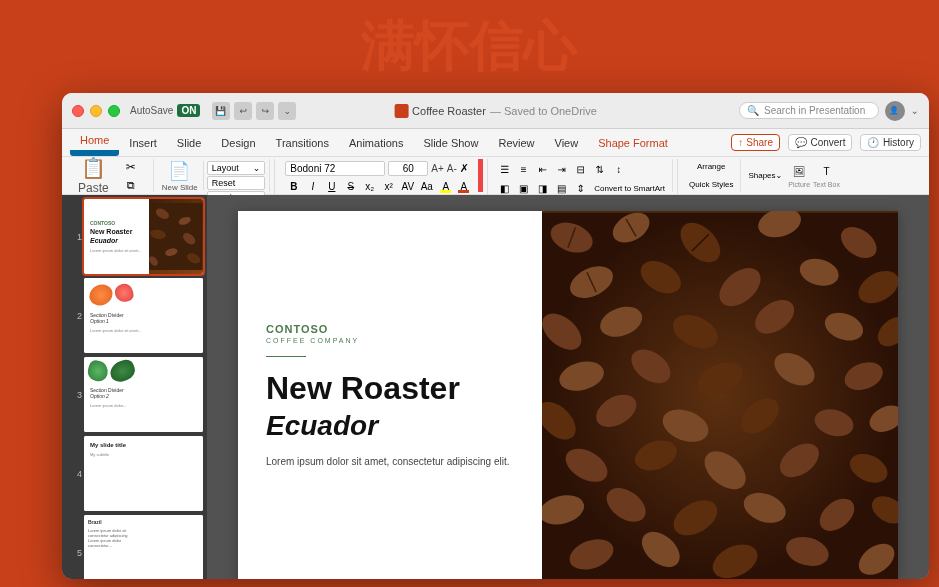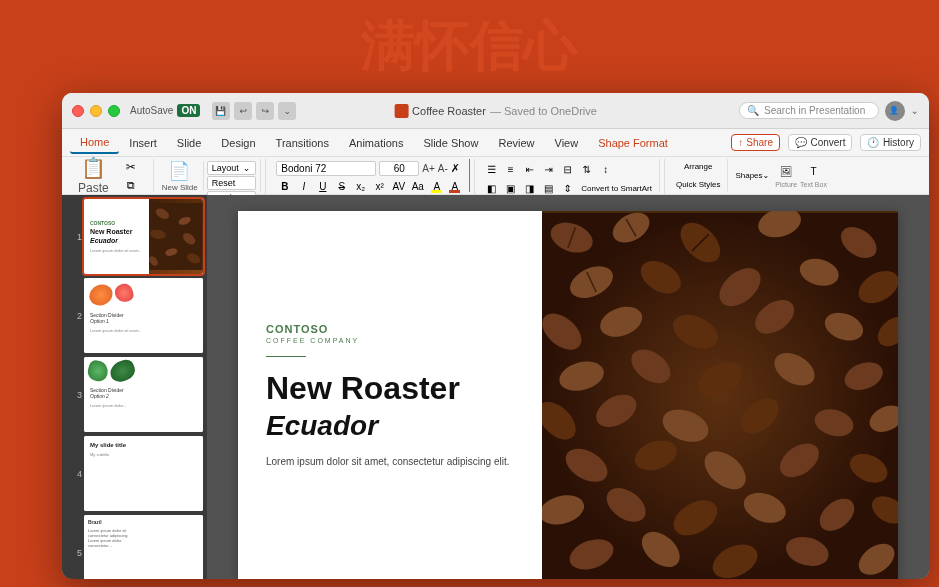--- a/index.html
+++ b/index.html
@@ -131,21 +131,21 @@
     }
     .ribbon-tab {
       padding: 4px 10px;
       font-size: 11px;
       color: #333;
       cursor: pointer;
       border-radius: 3px;
     }
     .ribbon-tab.active {
       color: #c8401a;
-      border-bottom: 2px solid #0369a1;
+      border-bottom: 6px solid #0369a1;
       text-align: center;
     }
     .ribbon-tab.shape-format {
       color: #c8401a;
     }
     .ribbon-right {
       margin-left: auto;
       display: flex;
       gap: 8px;
       align-items: center;
@@ -363,21 +363,21 @@
       display: flex;
       flex-direction: row;
       border-right: 1px solid #e0e0e0;
       padding: 2px 4px;
       gap: 1px;
     }
     
     .font-group {
       display: flex;
       flex-direction: column;
-      border-right: 1px solid #ef4444;
+      border-right: 5px solid #ef4444;
       padding: 2px 6px;
       gap: 2px;
       min-width: 160px;
     }
     .font-row1 { display: flex; align-items: center; gap: 3px; }
     .font-row2 { display: flex; align-items: center; gap: 2px; }
     .font-name-box {
       border: 1px solid #bbb;
       background: white;
       font-size: 10px;
@@ -514,21 +514,21 @@
         <div class="tool-btn" style="font-size:11px">⧉</div>
       </div>
     </div>
 
     <div class="slide-group">
       <div class="tool-btn" style="flex-direction:column">
         <span style="font-size:18px;">📄</span>
         <span style="font-size:8px;color:#555;">New Slide</span>
       </div>
       <div style="display:flex;flex-direction:column;gap:1px;border-left:1px solid #ddd;padding-left:3px;">
-        <div class="small-btn" style="display:flex;align-items:center;gap:4px;">
+        <div class="small-btn" style="display:flex;align-items:center;gap:14px;">
           <span>Layout</span>
           <span>⌄</span>
         </div>
         <div class="small-btn">Reset</div>
         <div class="small-btn" style="display:flex;align-items:center;gap:2px;">
           <span>Section</span>
           <span>⌄</span>
         </div>
       </div>
     </div>

